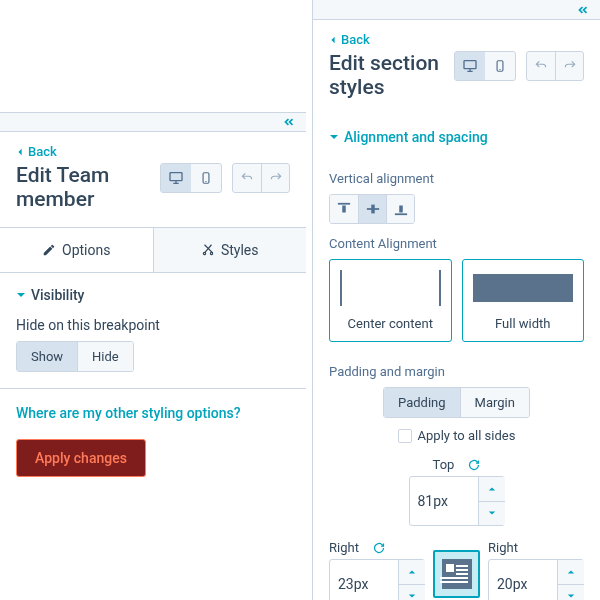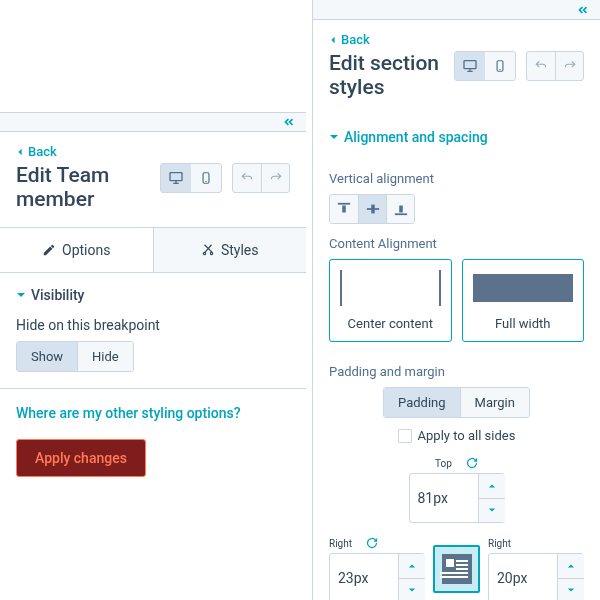--- a/index.html
+++ b/index.html
@@ -97,21 +97,21 @@
   .card.selected{border-color:var(--teal);}
   .card-preview{width:100%;height:36px;display:flex;align-items:center;justify-content:center;}
   .card-preview .block{background:var(--slate);height:28px;}
   .card-preview .full .block{width:100%;}
   .card-preview.center{border-left:2px solid var(--slate);border-right:2px solid var(--slate);padding:0 6px;}
 
   .pm-toggle{display:flex;justify-content:center;margin:6px 0 10px;}
   .check-row{display:flex;align-items:center;justify-content:center;gap:6px;font-size:13px;color:var(--text);margin-bottom:14px;}
   .check{width:14px;height:14px;border:1px solid var(--border);border-radius:2px;background:#fff;}
 
-  .spin-label{font-size:10px;color:var(--text);display:flex;align-items:center;gap:14px;margin-bottom:4px;}
+  .spin-label{font-size:13px;color:var(--text);display:flex;align-items:center;gap:14px;margin-bottom:4px;}
   .spin-label svg{width:12px;height:12px;color:var(--teal);}
   .spinner{
     display:flex;border:1px solid var(--border);border-radius:3px;width:96px;height:50px;background:#fff;
   }
   .spinner input{border:none;width:68px;padding:0 8px;font-size:14px;color:var(--text);outline:none;background:transparent;}
   .spinner .arrows{display:flex;flex-direction:column;border-left:1px solid var(--border);}
   .spinner .arrows>div{flex:1;width:26px;display:flex;align-items:center;justify-content:center;background:var(--lighter);cursor:pointer;color:var(--teal);}
   .spinner .arrows>div+div{border-top:1px solid var(--border);}
 
   .top-block{display:flex;flex-direction:column;align-items:center;margin-bottom:14px;}

